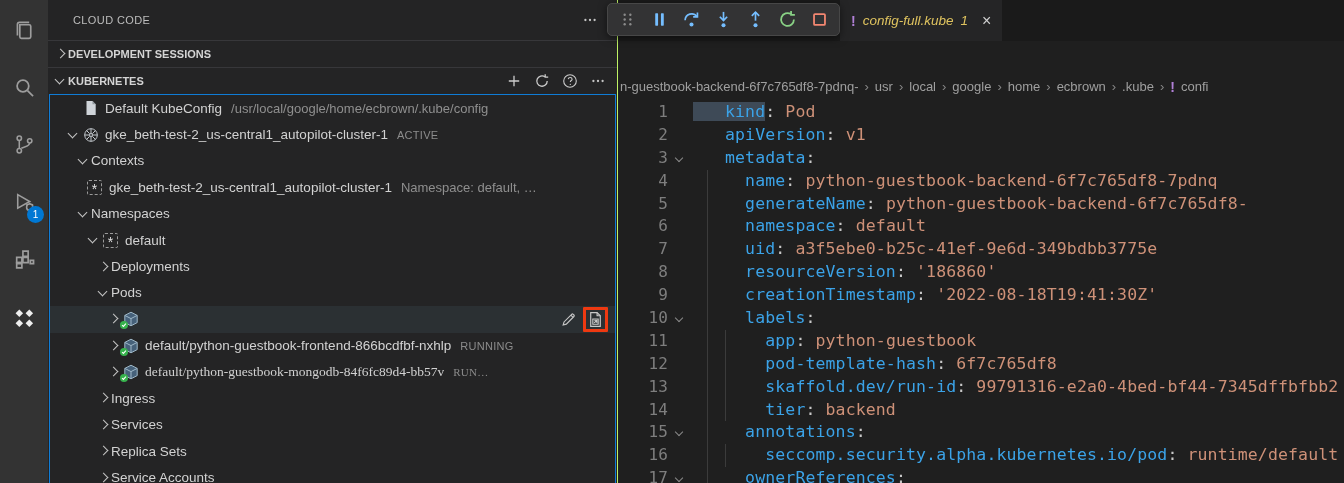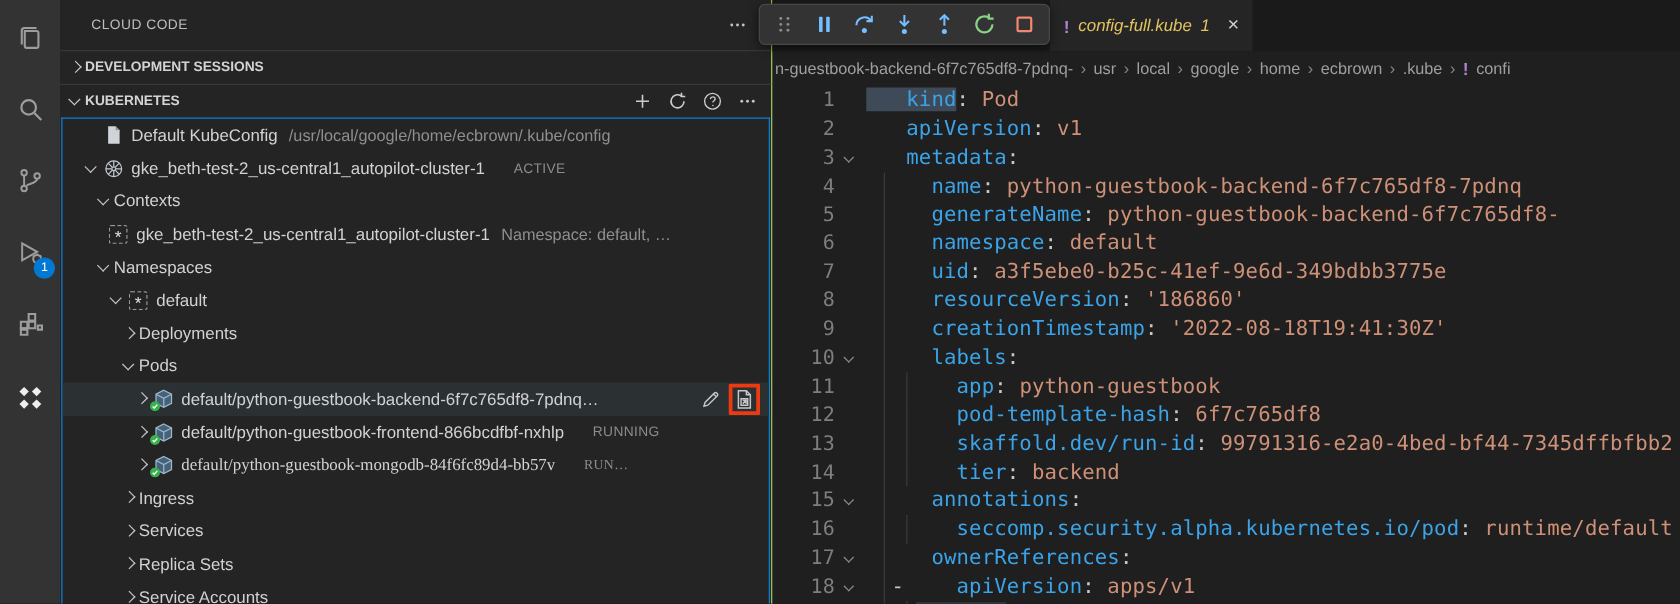--- a/index.html
+++ b/index.html
@@ -32,35 +32,35 @@
   .trow { height:26.4px; display:flex; align-items:center; font-size:13.5px; color:#d2d2d2; white-space:nowrap; cursor:pointer; }
   .trow.hover { background:#2b3033; }
   .tspacer { flex:none; width:16px; }
   .ticon { flex:none; width:17px; height:16px; margin:0 6px 0 1px; display:flex; align-items:center; justify-content:center; position:relative; }
   .ticon svg { width:16px; height:16px; }
   .podbadge { position:absolute; left:-2px; bottom:-2px; width:8px; height:8px; }
   .podbadge svg { width:8px; height:8px; display:block; }
   .starbox { width:15px; height:15px; border:1px dashed #9a9a9a; border-radius:2px; color:#e2e2e2; font-size:14px; display:flex; align-items:flex-start; justify-content:center; line-height:1.25; }
   .tlabel { overflow:hidden; text-overflow:ellipsis; }
   .tdesc { color:#8f8f8f; margin-left:9px; font-size:13px; overflow:hidden; text-overflow:ellipsis; }
-  .tbadge { color:#8c8c8c; margin-left:23px; font-size:11px; letter-spacing:.3px; }
+  .tbadge { color:#8c8c8c; margin-left:9px; font-size:11px; letter-spacing:.3px; }
   .tactions { margin-left:auto; display:flex; align-items:center; gap:6px; padding-right:7px; }
   .tact { display:flex; color:#c5c5c5; cursor:pointer; }
   .tact svg { width:17px; height:17px; }
   .redbox { border:3px solid #ee3911; border-radius:1px; padding:1px; display:flex; }
 
   
   .editor { flex:1; min-width:0; display:flex; flex-direction:column; background:#1f1f1f; }
   .tabbar { flex:none; height:41px; background:#1a1a1a; position:relative; }
   .tab { position:absolute; left:222px; top:0; height:41px; display:flex; align-items:center; gap:7px; padding:0 11px; background:#252526; border-right:1px solid #1a1a1a; cursor:pointer; }
   .yaml-bang { color:#b180d7; font-weight:bold; font-size:14px; }
   .tname { color:#dfc35f; font-style:italic; font-size:13.5px; }
   .tclose { color:#d0d0d0; font-size:16px; margin-left:7px; cursor:pointer; line-height:1; }
 
-  .breadcrumb { flex:none; height:27px; display:flex; align-items:center; font-size:13px; color:#9f9f9f; white-space:nowrap; overflow:hidden; padding-left:2px; }
+  .breadcrumb { flex:none; height:27px; display:flex; align-items:center; font-size:13px; color:#9f9f9f; white-space:nowrap; overflow:hidden; padding-left:2px;margin-top:32px; }
   .bc-item { cursor:pointer; }
   .bc-sep { color:#868686; margin:0 6px; font-size:13px; }
 
   .code { flex:1; position:relative; overflow:hidden; font-family:"DejaVu Sans Mono","Liberation Mono",monospace; font-size:16.5px; letter-spacing:.12px; padding-top:1px; }
   .cline { height:22.9px; line-height:22.9px; display:flex; }
   .gut { flex:none; width:75px; display:flex; }
   .lnum { width:50px; text-align:right; color:#7e7e7e; font-size:16px; }
   .fold { width:25px; position:relative; }
   .fold.on::before { content:""; position:absolute; left:8px; top:8px; width:5px; height:5px; border-right:1.2px solid #8a8a8a; border-bottom:1.2px solid #8a8a8a; transform:rotate(45deg); }
   .ctext { flex:1; white-space:pre; position:relative; min-width:0; }
@@ -259,21 +259,20 @@
               <path d="M8 1.2 14.2 4.4v7.2L8 14.8 1.8 11.6V4.4z" fill="#46617a" stroke="#9fb8c8" stroke-width="1"></path>
               <path d="M1.8 4.4 8 7.6l6.2-3.2M8 7.6v7.2" fill="none" stroke="#9fb8c8" stroke-width="1"></path>
             </svg>
             <span class="podbadge">
               <svg viewBox="0 0 8 8">
                 <circle cx="4" cy="4" r="4" fill="#37b24d"></circle>
                 <path d="M2.1 4.2 3.4 5.4 5.9 2.7" stroke="#fff" stroke-width="1.1" fill="none"></path>
               </svg>
             </span>
           </span>
-          <span class="tlabel">default/python-guestbook-backend-6f7c765df8-7pdnq…</span>
           <span class="tactions">
             <span class="tact">
               <span style="display: flex;">
                 <svg viewBox="0 0 16 16" fill="none" stroke="#c5c5c5" stroke-width="1.1">
                   <path d="M3 13.2l.8-2.9 7.2-7.2a1 1 0 0 1 1.4 0l.7.7a1 1 0 0 1 0 1.4l-7.2 7.2-2.9.8z"></path>
                   <path d="M10.2 3.9l1.9 1.9"></path>
                 </svg>
               </span>
             </span>
             <span class="redbox">

